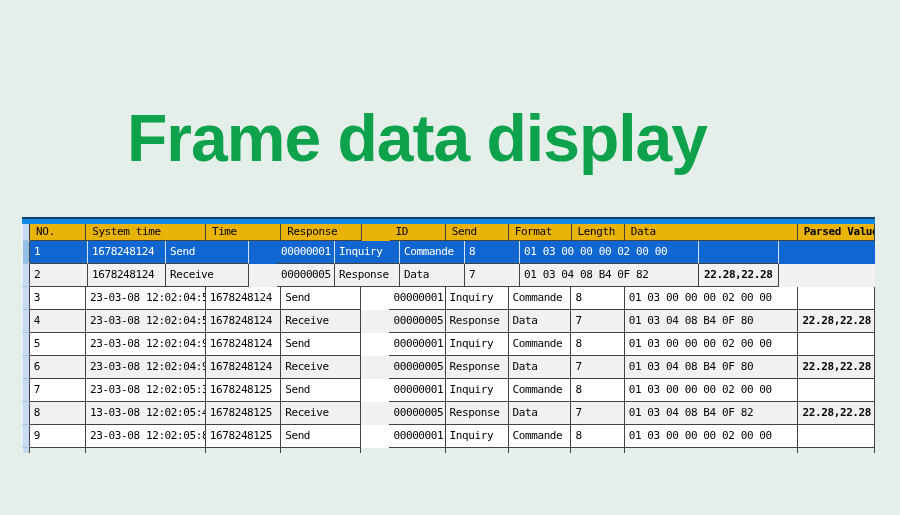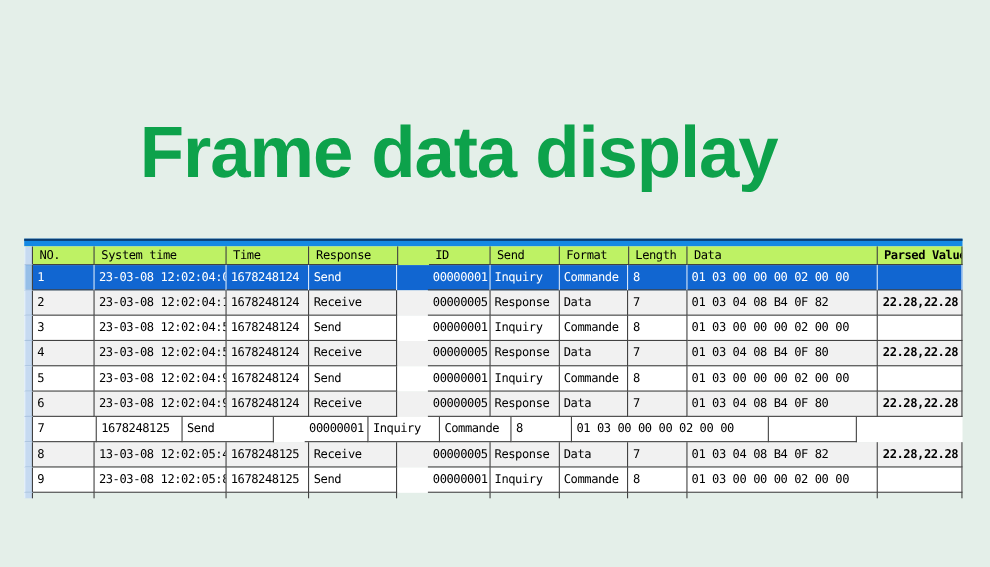--- a/index.html
+++ b/index.html
@@ -21,21 +21,21 @@
     font-size:11px;color:#000;
   }
   .top-strip{
     height:7px;box-sizing:border-box;
     background:var(--strip-blue,#1489e4);
     border-top:2px solid #0a3d73;
   }
   .trow{display:flex;height:23px;box-sizing:border-box;background:#ffffff;}
   .trow.alt{background:#f1f1f1;}
   .trow.selected{background:var(--sel-blue,#1166d1);color:#ffffff;}
-  .hrow{display:flex;height:17px;box-sizing:border-box;background:#bef264;}
+  .hrow{display:flex;height:17px;box-sizing:border-box;background:#eab308;}
   .srow{display:flex;height:5px;box-sizing:border-box;background:transparent;}
   .cell{
     box-sizing:border-box;white-space:nowrap;overflow:hidden;
     border-right:1px solid #424242;border-bottom:1px solid #424242;
     padding:0 0 0 4px;line-height:21px;letter-spacing:-0.4px;
   }
   .hrow .cell{line-height:15px;padding-left:6px;}
   .srow .cell{border-bottom:none;}
   .trow.selected .cell{border-right-color:#d7e7f9;}
   .gutter{
@@ -77,34 +77,32 @@
     <div class="cell c-fmt">Format</div>
     <div class="cell c-len">Length</div>
     <div class="cell c-data">Data</div>
     <div class="cell c-parsed">Parsed Value</div>
   </div>
 
   <div>
       <div class="trow selected">
         <div class="cell gutter"></div>
         <div class="cell c-no">1</div>
-        <div class="cell c-sys">23-03-08 12:02:04:0</div>
         <div class="cell c-time">1678248124</div>
         <div class="cell c-dir">Send</div>
         <div class="cell c-id">00000001</div>
         <div class="cell c-type">Inquiry</div>
         <div class="cell c-fmt">Commande</div>
         <div class="cell c-len">8</div>
         <div class="cell c-data">01 03 00 00 00 02 00 00</div>
         <div class="cell c-parsed"></div>
       </div>
       <div class="trow alt">
         <div class="cell gutter"></div>
         <div class="cell c-no">2</div>
-        <div class="cell c-sys">23-03-08 12:02:04:1</div>
         <div class="cell c-time">1678248124</div>
         <div class="cell c-dir">Receive</div>
         <div class="cell c-id">00000005</div>
         <div class="cell c-type">Response</div>
         <div class="cell c-fmt">Data</div>
         <div class="cell c-len">7</div>
         <div class="cell c-data">01 03 04 08 B4 0F 82</div>
         <div class="cell c-parsed">22.28,22.28</div>
       </div>
       <div class="trow">
@@ -155,20 +153,21 @@
         <div class="cell c-id">00000005</div>
         <div class="cell c-type">Response</div>
         <div class="cell c-fmt">Data</div>
         <div class="cell c-len">7</div>
         <div class="cell c-data">01 03 04 08 B4 0F 80</div>
         <div class="cell c-parsed">22.28,22.28</div>
       </div>
       <div class="trow">
         <div class="cell gutter"></div>
         <div class="cell c-no">7</div>
+        <div class="cell c-sys">23-03-08 12:02:05:3</div>
         <div class="cell c-time">1678248125</div>
         <div class="cell c-dir">Send</div>
         <div class="cell c-id">00000001</div>
         <div class="cell c-type">Inquiry</div>
         <div class="cell c-fmt">Commande</div>
         <div class="cell c-len">8</div>
         <div class="cell c-data">01 03 00 00 00 02 00 00</div>
         <div class="cell c-parsed"></div>
       </div>
       <div class="trow alt">

